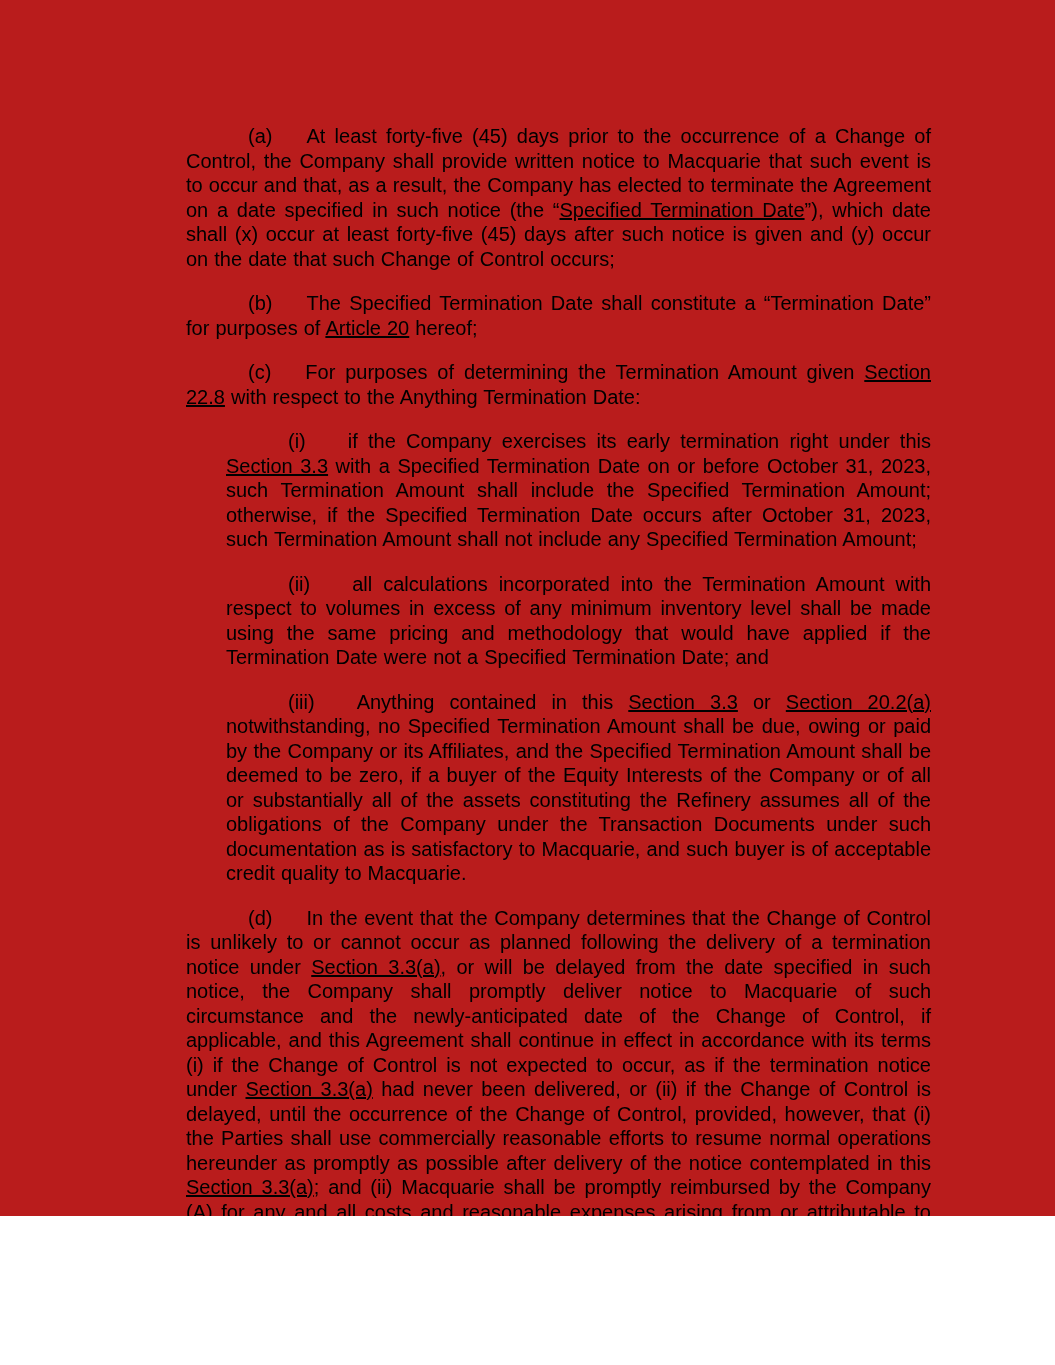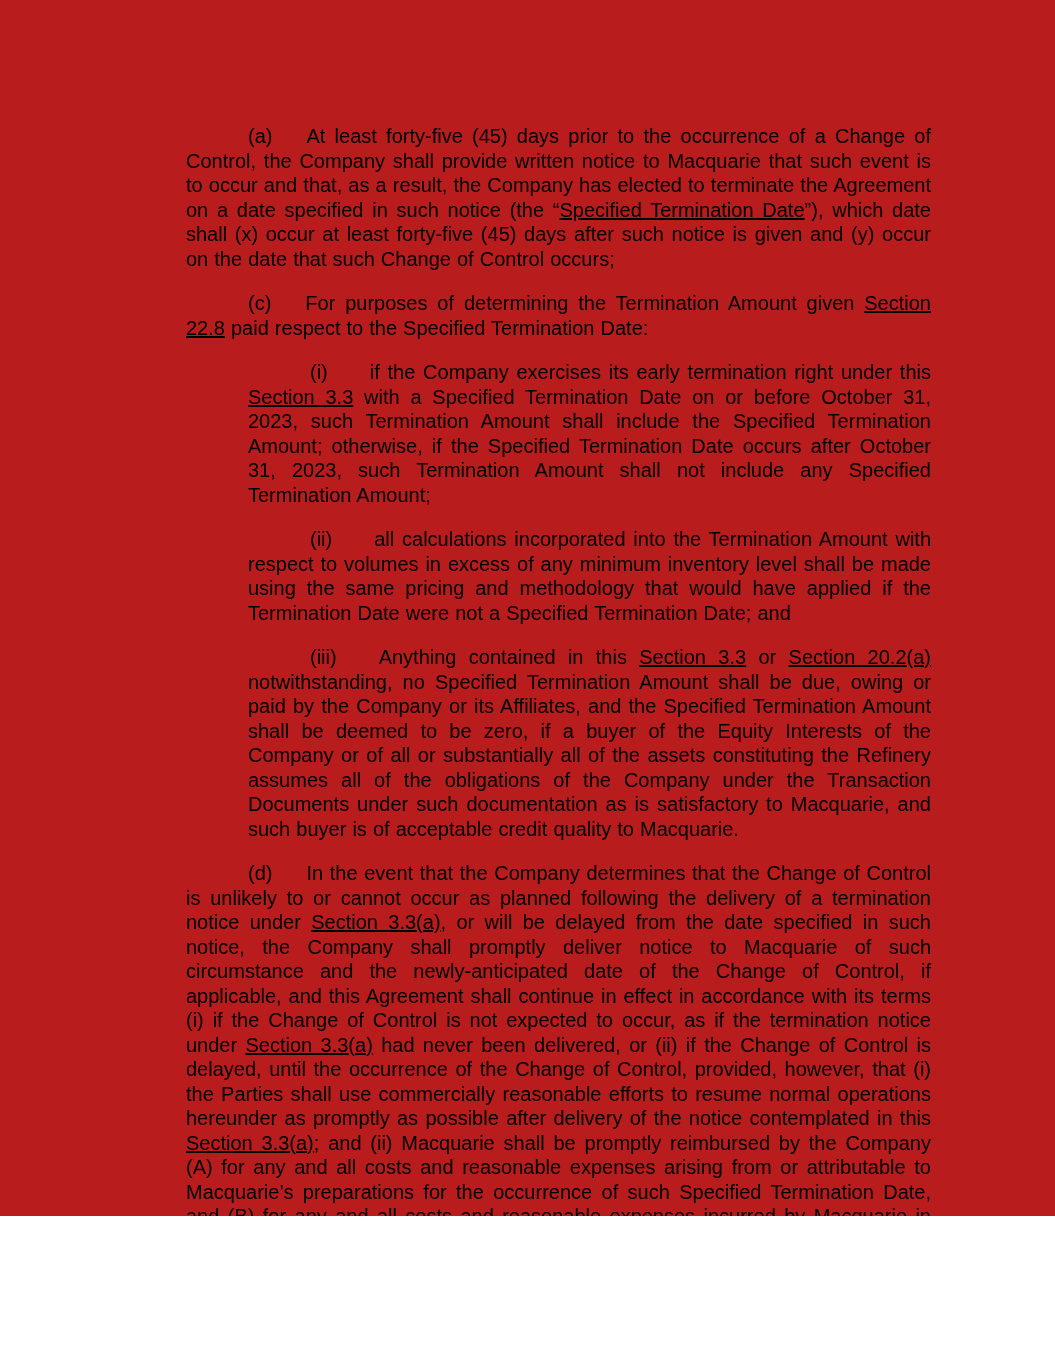--- a/index.html
+++ b/index.html
@@ -25,21 +25,21 @@
   }
   p.para {
     margin: 0 0 20px 0;
     font-size: 20px;
     line-height: 24.5px;
     text-align: justify;
     text-indent: 62px;
     word-spacing: 0.5px;
   }
   p.para.level2 {
-    margin-left: 62px;
+    margin-left: 40px;
   }
   .tab {
     display: inline-block;
     width: 34px;
   }
   p.para.level2 .tab {
     width: 42px;
   }
   .u {
     text-decoration: underline;
@@ -60,21 +60,22 @@
     font-size: 13px;
     line-height: 16px;
   }
 </style>
 </head>
 <body>
 
 <div class="page">
   <div class="doc-body">
       <p class="para level1"><span class="plabel">(a)</span><span class="tab"></span><span>At least forty-five (45) days prior to the occurrence of a Change of Control, the Company shall provide written notice to Macquarie that such event is to occur and that, as a result, the Company has elected to terminate the Agreement on a date specified in such notice (the “</span><span class="u">Specified Termination Date</span><span>”), which date shall (x) occur at least forty-five (45) days after such notice is given and (y) occur on the date that such Change of Control occurs;</span></p>
-      <p class="para level1"><span class="plabel">(c)</span><span class="tab"></span><span>For purposes of determining the Termination Amount given </span><span class="u">Section 22.8</span><span> paid respect to the Specified Termination Date:</span></p>
+      <p class="para level1"><span class="plabel">(b)</span><span class="tab"></span><span>The Specified Termination Date shall constitute a “Termination Date” for purposes of </span><span class="u">Article 20</span><span> hereof;</span></p>
+      <p class="para level1"><span class="plabel">(c)</span><span class="tab"></span><span>For purposes of determining the Termination Amount given </span><span class="u">Section 22.8</span><span> with respect to the Anything Termination Date:</span></p>
       <p class="para level2"><span class="plabel">(i)</span><span class="tab"></span><span>if the Company exercises its early termination right under this </span><span class="u">Section 3.3</span><span> with a Specified Termination Date on or before October 31, 2023, such Termination Amount shall include the Specified Termination Amount; otherwise, if the Specified Termination Date occurs after October 31, 2023, such Termination Amount shall not include any Specified Termination Amount;</span></p>
       <p class="para level2"><span class="plabel">(ii)</span><span class="tab"></span><span>all calculations incorporated into the Termination Amount with respect to volumes in excess of any minimum inventory level shall be made using the same pricing and methodology that would have applied if the Termination Date were not a Specified Termination Date; and</span></p>
       <p class="para level2"><span class="plabel">(iii)</span><span class="tab"></span><span>Anything contained in this </span><span class="u">Section 3.3</span><span> or </span><span class="u">Section 20.2(a)</span><span> notwithstanding, no Specified Termination Amount shall be due, owing or paid by the Company or its Affiliates, and the Specified Termination Amount shall be deemed to be zero, if a buyer of the Equity Interests of the Company or of all or substantially all of the assets constituting the Refinery assumes all of the obligations of the Company under the Transaction Documents under such documentation as is satisfactory to Macquarie, and such buyer is of acceptable credit quality to Macquarie.</span></p>
       <p class="para level1"><span class="plabel">(d)</span><span class="tab"></span><span>In the event that the Company determines that the Change of Control is unlikely to or cannot occur as planned following the delivery of a termination notice under </span><span class="u">Section 3.3(a)</span><span>, or will be delayed from the date specified in such notice, the Company shall promptly deliver notice to Macquarie of such circumstance and the newly-anticipated date of the Change of Control, if applicable, and this Agreement shall continue in effect in accordance with its terms (i) if the Change of Control is not expected to occur, as if the termination notice under </span><span class="u">Section 3.3(a)</span><span> had never been delivered, or (ii) if the Change of Control is delayed, until the occurrence of the Change of Control, provided, however, that (i) the Parties shall use commercially reasonable efforts to resume normal operations hereunder as promptly as possible after delivery of the notice contemplated in this </span><span class="u">Section 3.3(a)</span><span>; and (ii) Macquarie shall be promptly reimbursed by the Company (A) for any and all costs and reasonable expenses arising from or attributable to Macquarie’s preparations for the occurrence of such Specified Termination Date, and (B) for any and all costs and reasonable expenses incurred by Macquarie in keeping this Agreement in full force and</span></p>
     </div>
   <div class="page-number">43</div>
   <div class="doc-id">13585990v13</div>
 </div>
 
 </body></html>

